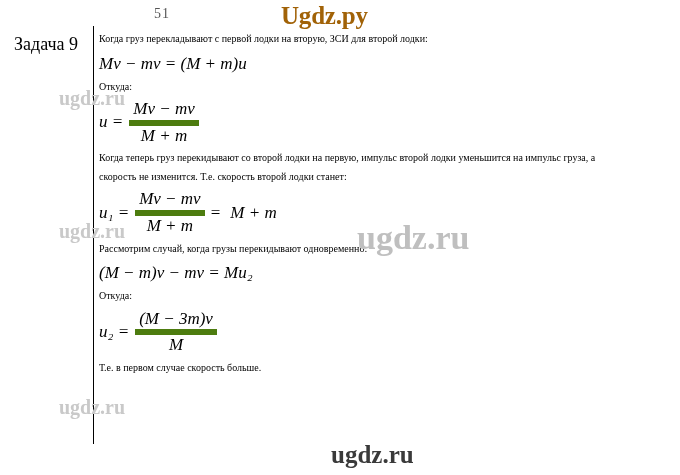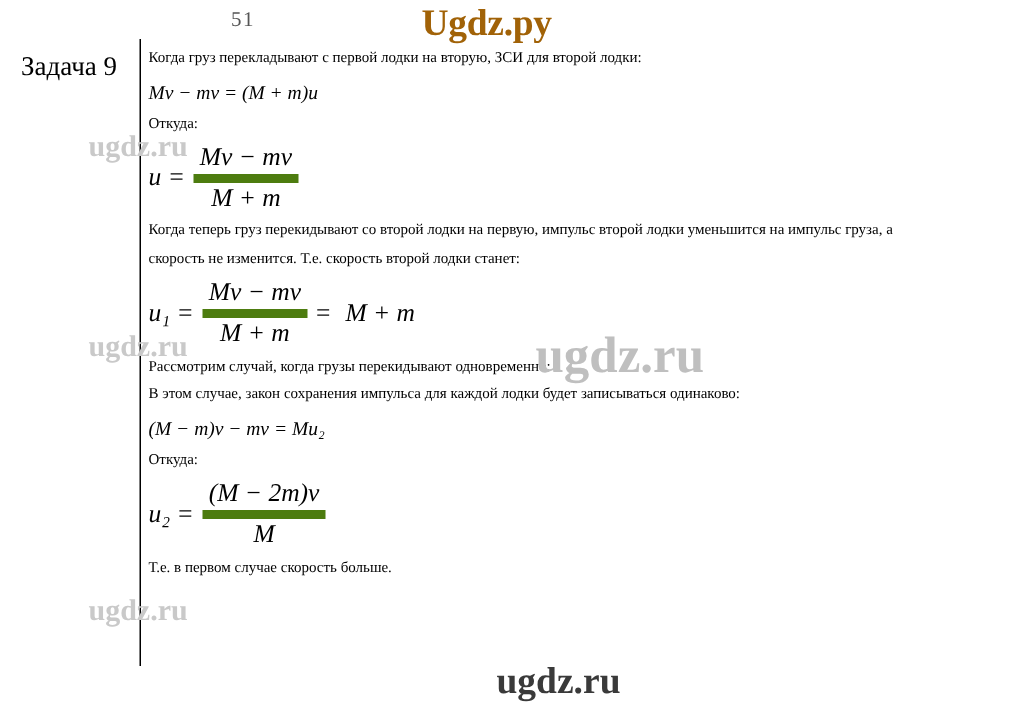--- a/index.html
+++ b/index.html
@@ -67,21 +67,21 @@
     width: 500px;
   }
   .para {
     font-size: 10px;
     line-height: 18.5px;
     margin: 0 0 0 0;
   }
   .formula {
     font-family: "Liberation Serif", serif;
     font-style: italic;
-    font-size: 13px;
+    font-size: 17px;
     margin: 5px 0 4px 0;
     white-space: nowrap;
   }
   
   .frac {
     display: inline-block;
     vertical-align: middle;
     text-align: center;
     margin: 0 2px;
   }
@@ -168,30 +168,29 @@
         <span class="num">Mv − mv</span>
         <span class="den">M + m</span>
       </span>
       <span class="eqsign">=</span>
       <span class="frac">
         <span class="den">M + m</span>
       </span>
     </div>
 
     <p class="para">Рассмотрим случай, когда грузы перекидывают одновременно:</p>
-    <p class="para">В этом случае, закон сохранения импульса для каждой лодки будет записываться одинаково:</p>
 
     <div class="formula">(M − m)v − mv = Mu₂</div>
 
     <p class="para">Откуда:</p>
 
     <div class="bigf">
       <span class="lhs">u₂ =</span>
       <span class="frac">
-        <span class="num">(M − 2m)v</span>
+        <span class="num">(M − 3m)v</span>
         <span class="den">M</span>
       </span>
     </div>
 
     <p class="para">Т.е. в первом случае скорость больше.</p>
 
   </div>
 
   <div class="wm wm-small wm-l1">ugdz.ru</div>
   <div class="wm wm-small wm-l2">ugdz.ru</div>

